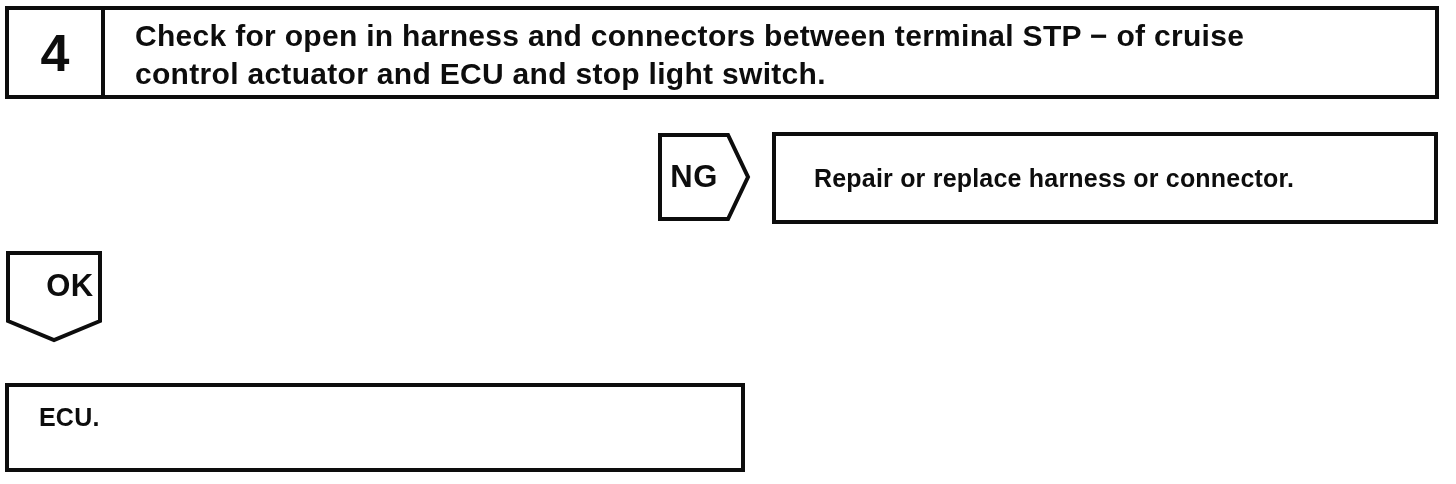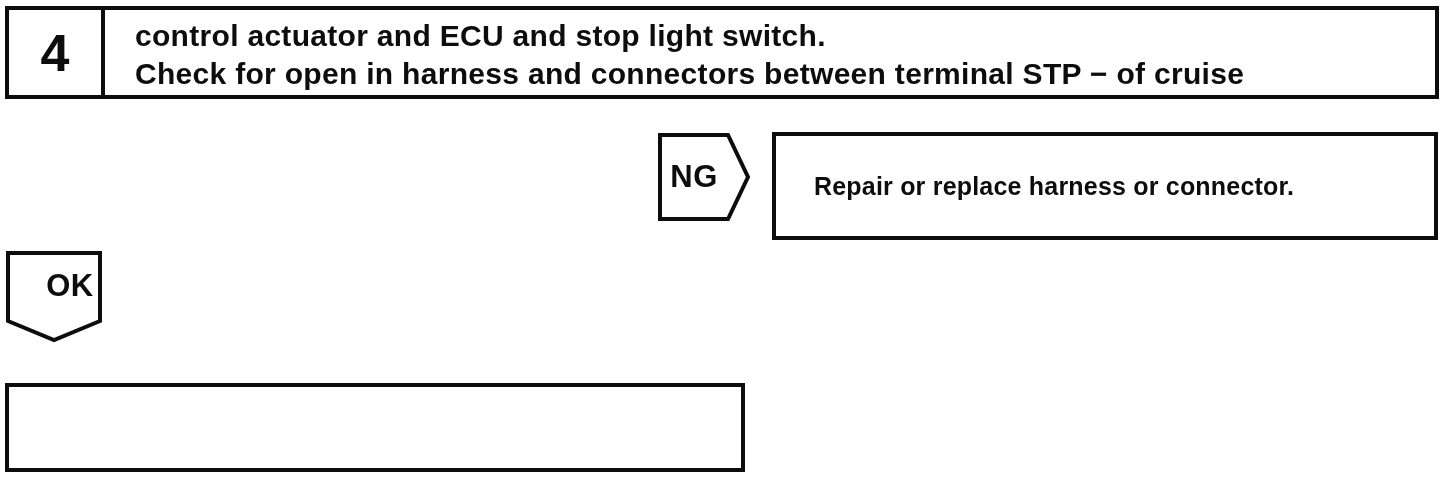--- a/index.html
+++ b/index.html
@@ -75,21 +75,21 @@
   
   .action-box {
     position: absolute;
     box-sizing: border-box;
     border: 4px solid #0d0d0d;
     background: #ffffff;
     font-weight: 700;
   }
   .ng-action-box {
     left: 772px; top: 132px;
-    width: 666px; height: 108px;
+    width: 666px; height: 92px;
     display: flex;
     align-items: center;
     font-size: 25px;
     letter-spacing: 0.2px;
   }
   .ng-action-box .action-text {
     padding-left: 38px;
     padding-right: 16px;
   }
   .ok-action-box {
@@ -109,22 +109,22 @@
   }
 </style>
 </head>
 <body>
 
 <div class="page">
 
   <div class="step-box">
     <div class="step-number-cell">4</div>
     <div class="step-instruction">
+      <div>Check for open in harness and connectors between terminal STP − of cruise</div>
       <div>control actuator and ECU and stop light switch.</div>
-      <div>Check for open in harness and connectors between terminal STP − of cruise</div>
     </div>
   </div>
 
   <div class="connector ng-connector">
     <svg width="92" height="88" viewBox="0 0 92 88">
       <polygon points="2,2 70,2 90,44 70,86 2,86" fill="#ffffff" stroke="#0d0d0d" stroke-width="4" stroke-linejoin="miter"></polygon>
     </svg>
     <div class="connector-label">NG</div>
   </div>
 
@@ -133,15 +133,16 @@
   </div>
 
   <div class="connector ok-connector">
     <svg width="96" height="92" viewBox="0 0 96 92">
       <polygon points="2,2 94,2 94,70 48,89 2,70" fill="#ffffff" stroke="#0d0d0d" stroke-width="4" stroke-linejoin="miter"></polygon>
     </svg>
     <div class="connector-label">OK</div>
   </div>
 
   <div class="action-box ok-action-box">
+    <div class="action-line-plain">ECU.</div>
   </div>
 
 </div>
 
 </body></html>

